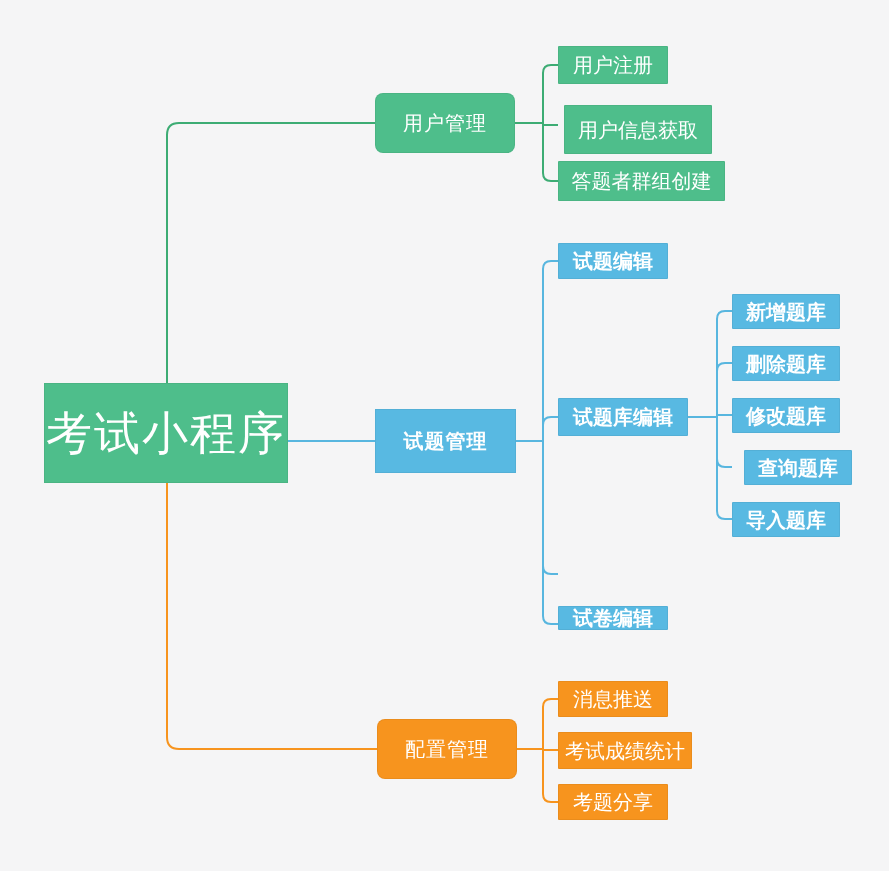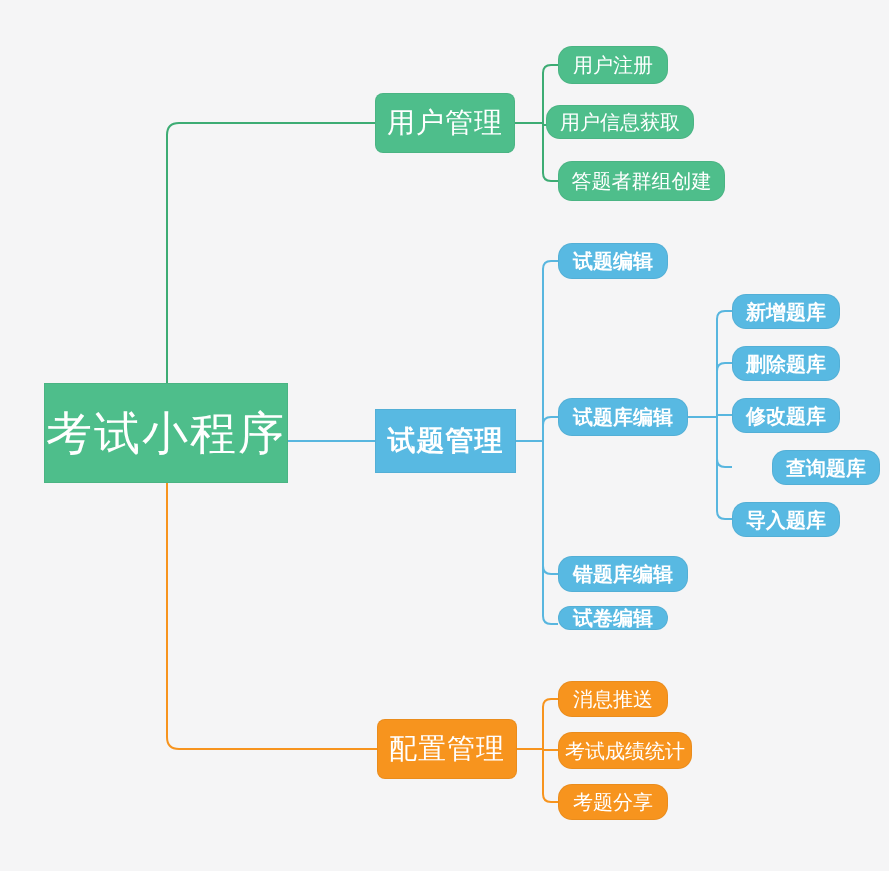--- a/index.html
+++ b/index.html
@@ -23,23 +23,23 @@
   .node{
     position:absolute;display:flex;align-items:center;justify-content:center;
     color:var(--text);box-sizing:border-box;white-space:nowrap;
     border:1px solid rgba(0,0,0,0.05);cursor:default;line-height:1;
   }
   .green{background:var(--green);}
   .blue{background:var(--blue);font-weight:bold;}
   .orange{background:var(--orange);}
   .r0{border-radius:0;}
   .r8{border-radius:8px;}
-  .r9{border-radius:14px;}
+  .r9{border-radius:1px;}
   .f38{font-size:46px;letter-spacing:2px;}
-  .f24{font-size:28px;letter-spacing:1px;}
+  .f24{font-size:20px;letter-spacing:1px;}
   .f20{font-size:20px;}
 </style>
 </head>
 <body>
 
 <div class="canvas">
 
   <svg class="edges" viewBox="0 0 889 871">
 
     <path class="edge-green" d="M167,383 V135 Q167,123 179,123 H375"></path>
@@ -61,32 +61,31 @@
     <path class="edge-orange" d="M167,483 V737 Q167,749 179,749 H377"></path>
     <path class="edge-orange" d="M517,749 H543"></path>
     <path class="edge-orange" d="M558,699 H551 Q543,699 543,707 V794 Q543,802 551,802 H558"></path>
     <path class="edge-orange" d="M543,750 H558"></path>
   </svg>
 
   <div class="node green r0 f38" style="left:44px;top:383px;width:244px;height:100px">考试小程序</div>
 
   <div class="node green r8 f24" style="left:375px;top:93px;width:140px;height:60px">用户管理</div>
   <div class="node green r9 f20" style="left:558px;top:46px;width:110px;height:38px">用户注册</div>
-  <div class="node green r9 f20" style="left:546px;top:105px;width:148px;height:34px">用户信息获取</div>
+  <div class="node green r9 f20" style="left:564px;top:105px;width:148px;height:49px">用户信息获取</div>
   <div class="node green r9 f20" style="left:558px;top:161px;width:167px;height:40px">答题者群组创建</div>
 
   <div class="node blue r0 f24" style="left:375px;top:409px;width:141px;height:64px">试题管理</div>
   <div class="node blue r9 f20" style="left:558px;top:243px;width:110px;height:36px">试题编辑</div>
   <div class="node blue r9 f20" style="left:558px;top:398px;width:130px;height:38px">试题库编辑</div>
   <div class="node blue r9 f20" style="left:732px;top:294px;width:108px;height:35px">新增题库</div>
   <div class="node blue r9 f20" style="left:732px;top:346px;width:108px;height:35px">删除题库</div>
   <div class="node blue r9 f20" style="left:732px;top:398px;width:108px;height:35px">修改题库</div>
-  <div class="node blue r9 f20" style="left:772px;top:450px;width:108px;height:35px">查询题库</div>
+  <div class="node blue r9 f20" style="left:744px;top:450px;width:108px;height:35px">查询题库</div>
   <div class="node blue r9 f20" style="left:732px;top:502px;width:108px;height:35px">导入题库</div>
-  <div class="node blue r9 f20" style="left:558px;top:556px;width:130px;height:36px">错题库编辑</div>
   <div class="node blue r9 f20" style="left:558px;top:606px;width:110px;height:24px">试卷编辑</div>
 
   <div class="node orange r8 f24" style="left:377px;top:719px;width:140px;height:60px">配置管理</div>
   <div class="node orange r9 f20" style="left:558px;top:681px;width:110px;height:36px">消息推送</div>
   <div class="node orange r9 f20" style="left:558px;top:732px;width:134px;height:37px">考试成绩统计</div>
   <div class="node orange r9 f20" style="left:558px;top:784px;width:110px;height:36px">考题分享</div>
 
 </div>
 
 </body></html>

